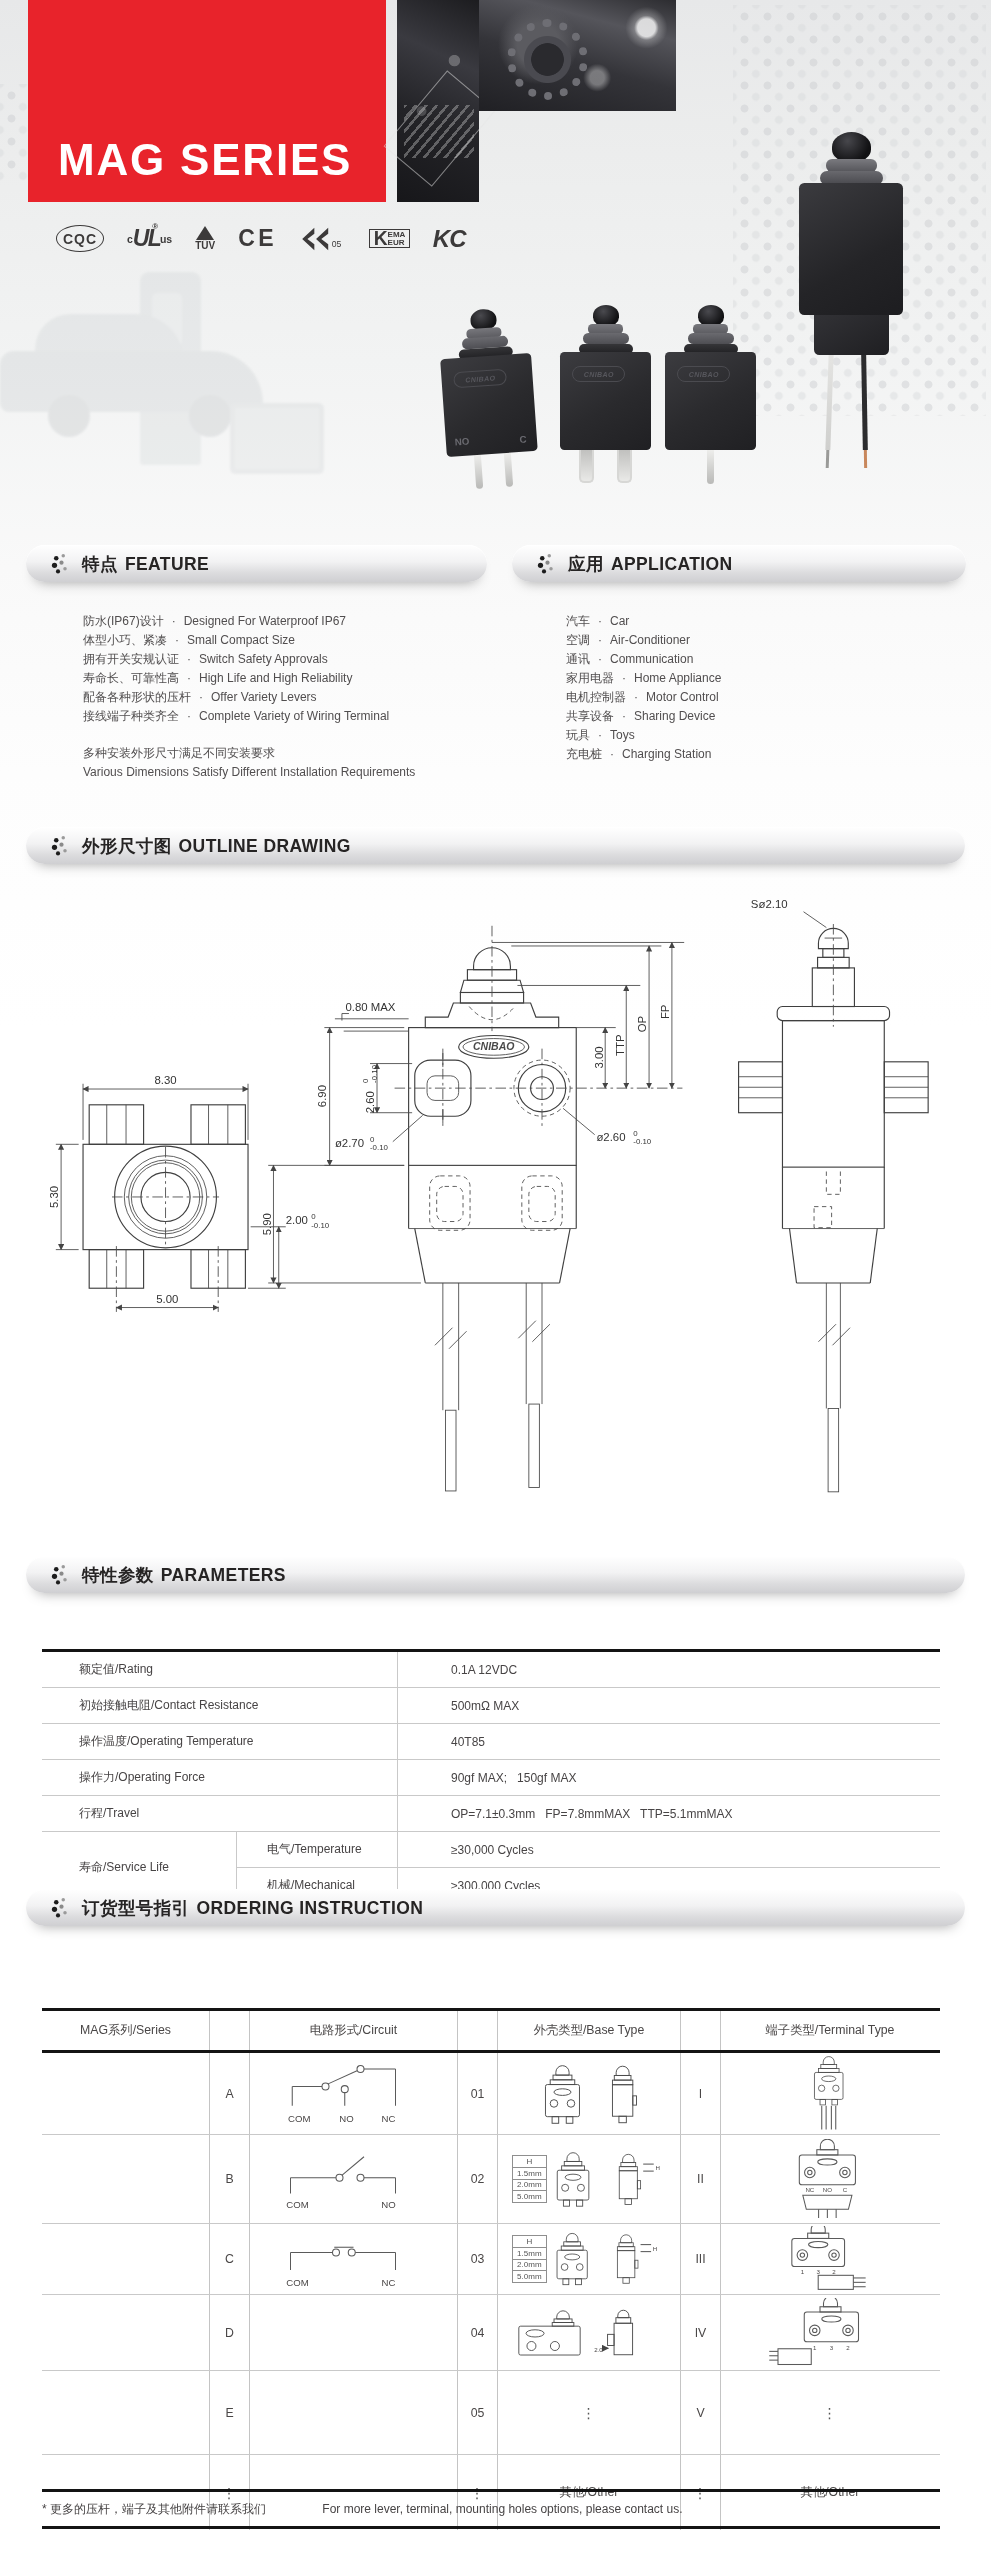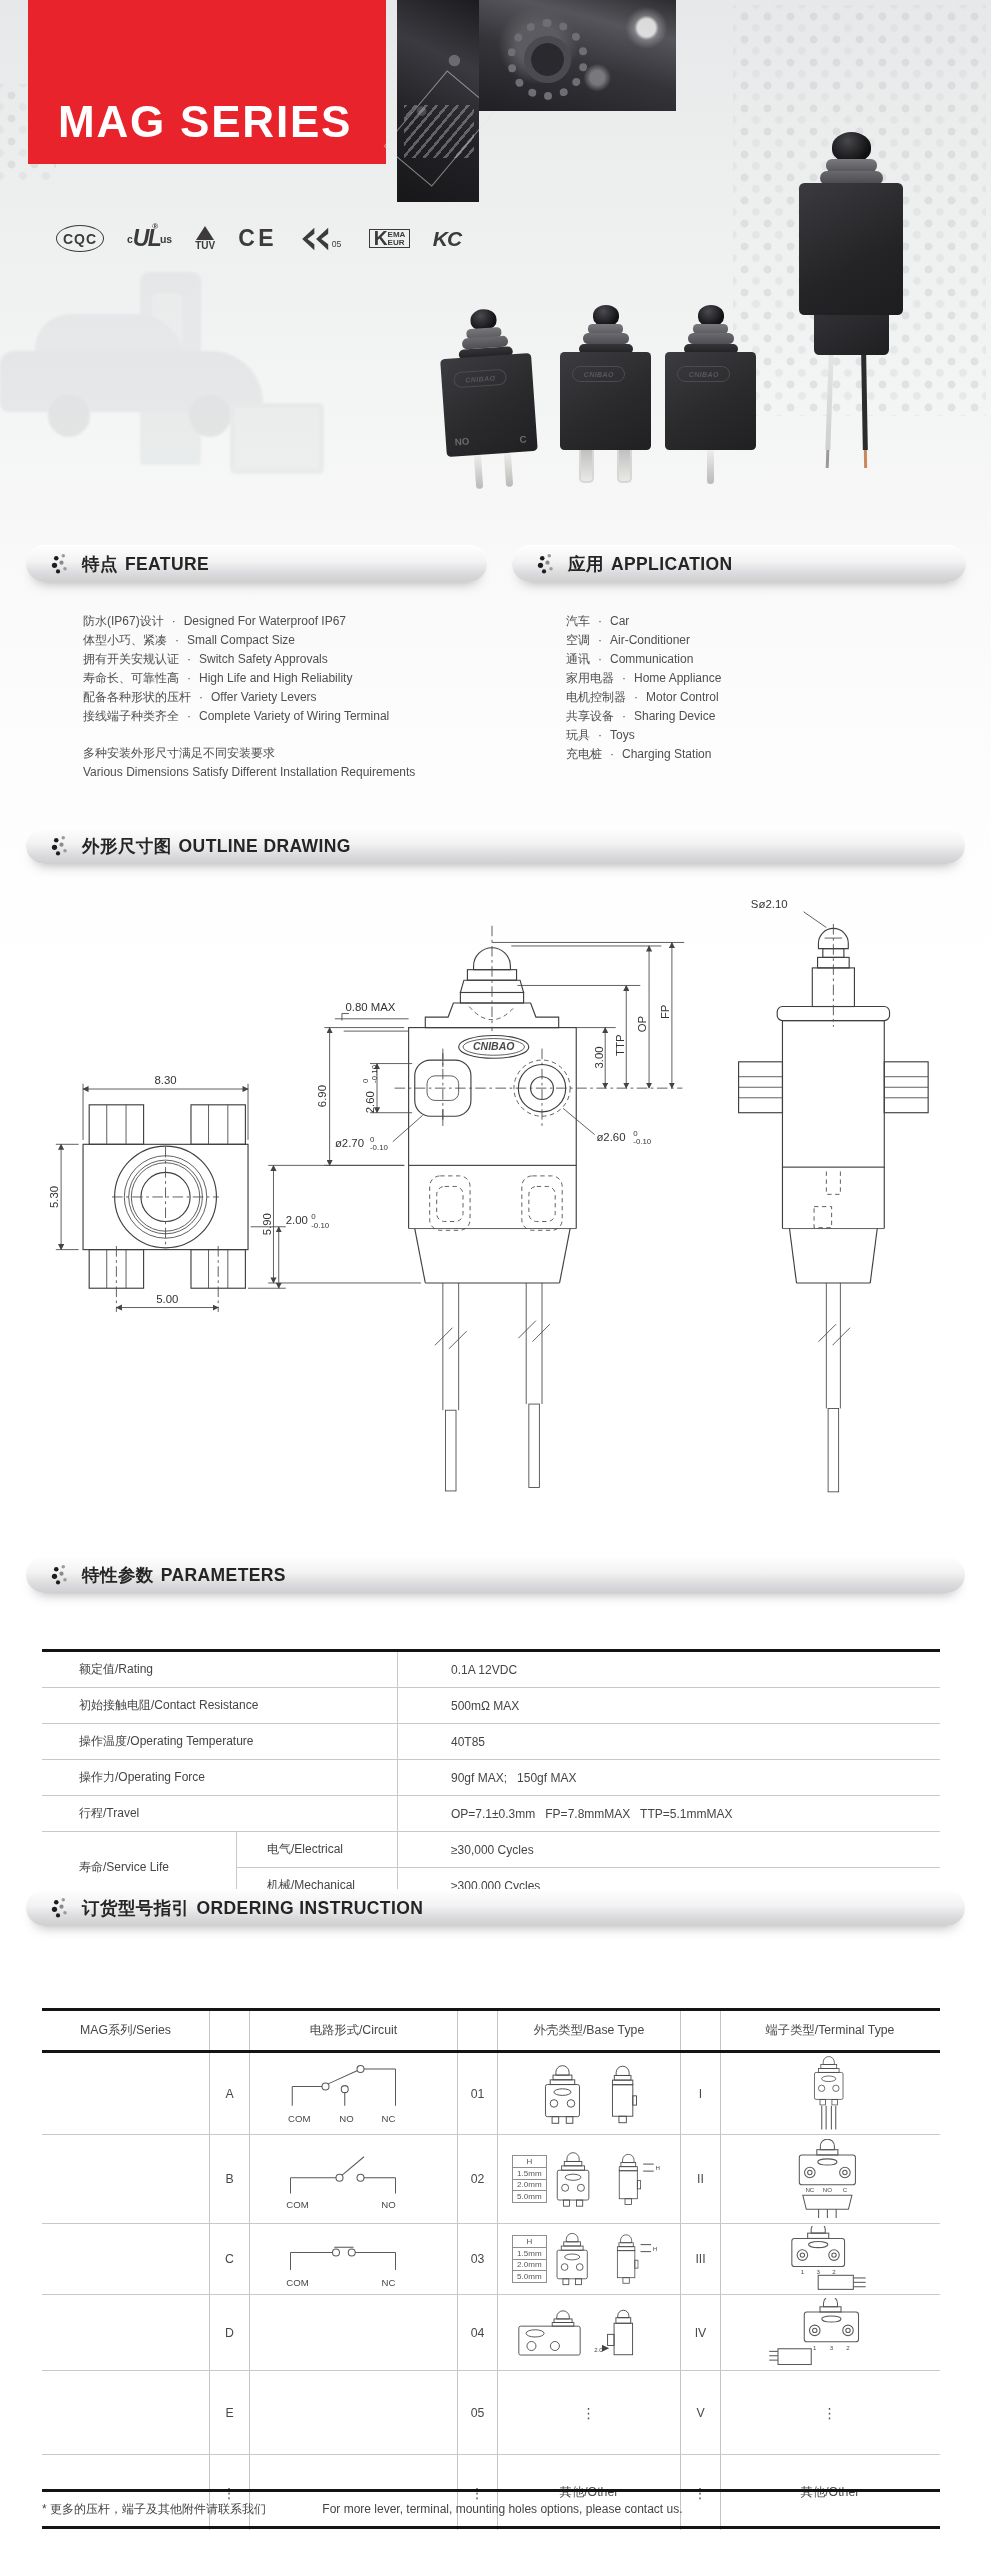--- a/index.html
+++ b/index.html
@@ -4,21 +4,21 @@
 <style>
   html,body{margin:0;padding:0;background:#fff;}
   .page{position:relative;width:991px;height:2576px;overflow:hidden;
         font-family:"Liberation Sans",sans-serif;color:#4a4a4a;
         background:linear-gradient(180deg,#e7e8e9 0%,#eceded 6%,#f2f3f3 14%,#f9f9f9 22%,#fdfdfd 30%,#ffffff 40%,#ffffff 100%);}
   
   .dots{position:absolute;background-image:
         radial-gradient(circle,rgba(200,202,205,.8) 3.5px,transparent 4.4px),
         radial-gradient(circle,rgba(214,216,218,.8) 3.5px,transparent 4.4px);
         background-size:23px 23px,23px 23px;background-position:0 0,11.4px 11.4px;opacity:.55;}
-  .red-banner{position:absolute;left:28px;top:0;width:358px;height:164px;background:#e8232b;}
+  .red-banner{position:absolute;left:28px;top:0;width:358px;height:202px;background:#e8232b;}
   .red-banner .title{position:absolute;left:30px;bottom:17.5px;color:#fff;font-size:44px;font-weight:bold;letter-spacing:1.8px;}
   .photo-tab{position:absolute;left:397px;top:0;width:82px;height:202px;background:
       radial-gradient(circle at 70% 30%,rgba(255,255,255,.25) 0 5.3px,transparent 6.1px),
       radial-gradient(circle at 30% 55%,rgba(255,255,255,.18) 0 4.4px,transparent 5.3px),
       linear-gradient(25deg,#17171a 0%,#232327 40%,#3a3a40 70%,#1c1c1f 100%);}
   .photo-tab:before{content:"";position:absolute;left:10.5px;top:79px;width:61px;height:97px;
       border:1.8px solid rgba(230,230,230,.5);transform:rotate(40deg);}
   .photo-tab:after{content:"";position:absolute;left:7px;top:105px;width:70px;height:53px;
       background:repeating-linear-gradient(130deg,rgba(220,220,220,.35) 0 2.6px,transparent 2.6px 8px);}
   .photo-band{position:absolute;left:479px;top:0;width:197px;height:111px;background:
@@ -37,21 +37,21 @@
   .ulwrap .ul{font-size:23px;font-style:italic;letter-spacing:-1.8px;}
   .ulwrap .us{font-size:10.5px;vertical-align:-5.3px;}
   .ulwrap .reg{font-size:8px;position:absolute;top:-3.5px;right:14px;}
   .tuv{flex-direction:column;font-weight:bold;font-size:10px;line-height:8.8px;}
   .tuv .tri{width:0;height:0;border-left:9.7px solid transparent;border-right:9.7px solid transparent;border-bottom:14px solid #3c3a3a;margin-bottom:1.8px;position:relative;}
   .ce{font-size:23px;font-weight:bold;letter-spacing:3.5px;font-family:"Liberation Sans",sans-serif;}
   .emark{position:relative;}
   .kema{border:1.8px solid #3c3a3a;padding:0.9px 3.5px;font-weight:bold;display:flex;align-items:center;line-height:8px;}
   .kema .k{font-size:19.3px;}
   .kema .st{display:flex;flex-direction:column;font-size:8px;}
-  .kc{font-size:21px;font-weight:bold;font-style:italic;letter-spacing:-0.9px;}
+  .kc{font-size:24px;font-weight:bold;font-style:italic;letter-spacing:-0.9px;}
   
   .ghosts{position:absolute;left:0;top:263px;width:369px;height:246px;opacity:.13;filter:blur(0.9px);}
   .g-car-body{position:absolute;left:0;top:88px;width:263px;height:61px;background:#8e979c;border-radius:16px 61px 10.5px 10.5px;}
   .g-car-cab{position:absolute;left:35px;top:51px;width:149px;height:48px;background:#9aa3a8;border-radius:39px 53px 0 0;}
   .g-wheel{position:absolute;top:132px;width:42px;height:42px;background:#6f777c;border-radius:50%;}
   .g-pillar{position:absolute;left:140px;top:8.8px;width:61px;height:193px;background:#a2abb0;border-radius:8.8px 8.8px 3.5px 3.5px;}
   .g-pillar:before{content:"";position:absolute;left:12.3px;top:21px;width:30px;height:53px;background:#c6cdd1;border-radius:5.3px;}
   .g-screen{position:absolute;left:230px;top:140px;width:84px;height:61px;background:#b4bcc0;border:5.3px solid #9aa2a7;border-radius:5.3px;}
   
   .msw{position:absolute;display:flex;flex-direction:column;align-items:center;}
@@ -545,21 +545,21 @@
       <div class="val">90gf MAX;   150gf MAX</div>
     </div>
     <div class="prow">
       <div class="lab">行程/Travel</div>
       <div class="val">OP=7.1±0.3mm   FP=7.8mmMAX   TTP=5.1mmMAX</div>
     </div>
     <div class="plife">
       <div class="glab">寿命/Service Life</div>
       <div class="lrows">
         <div class="lrow">
-          <div class="slab">电气/Electrical</div>
+          <div class="slab">电气/Temperature</div>
           <div class="val">≥30,000 Cycles</div>
         </div>
         <div class="lrow">
           <div class="slab">机械/Mechanical</div>
           <div class="val">≥300,000 Cycles</div>
         </div>
       </div>
     </div>
   </div>
 

